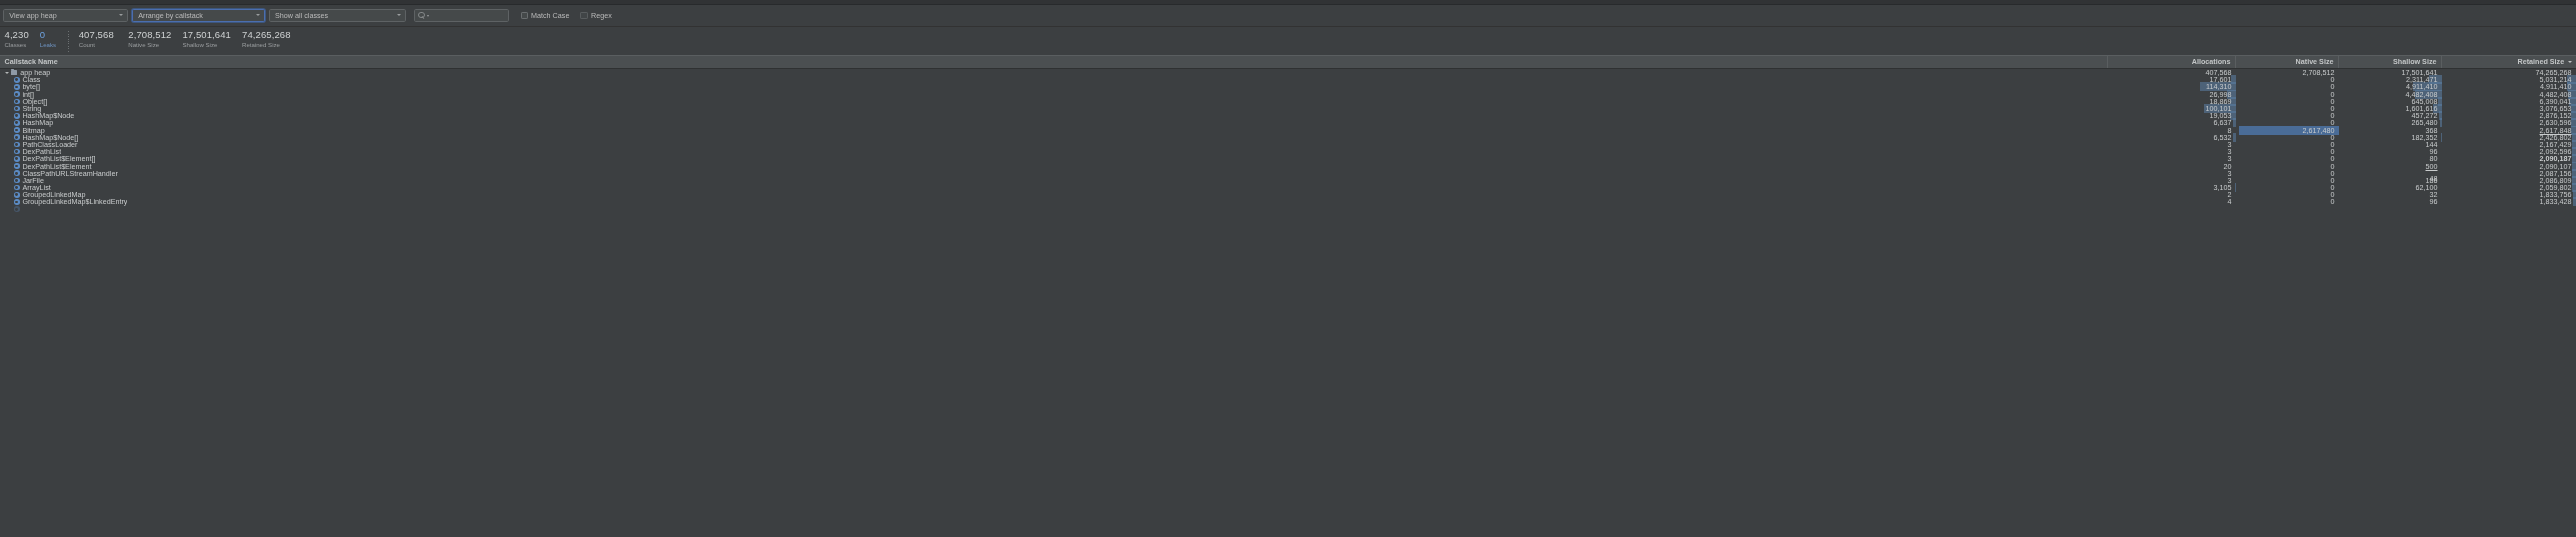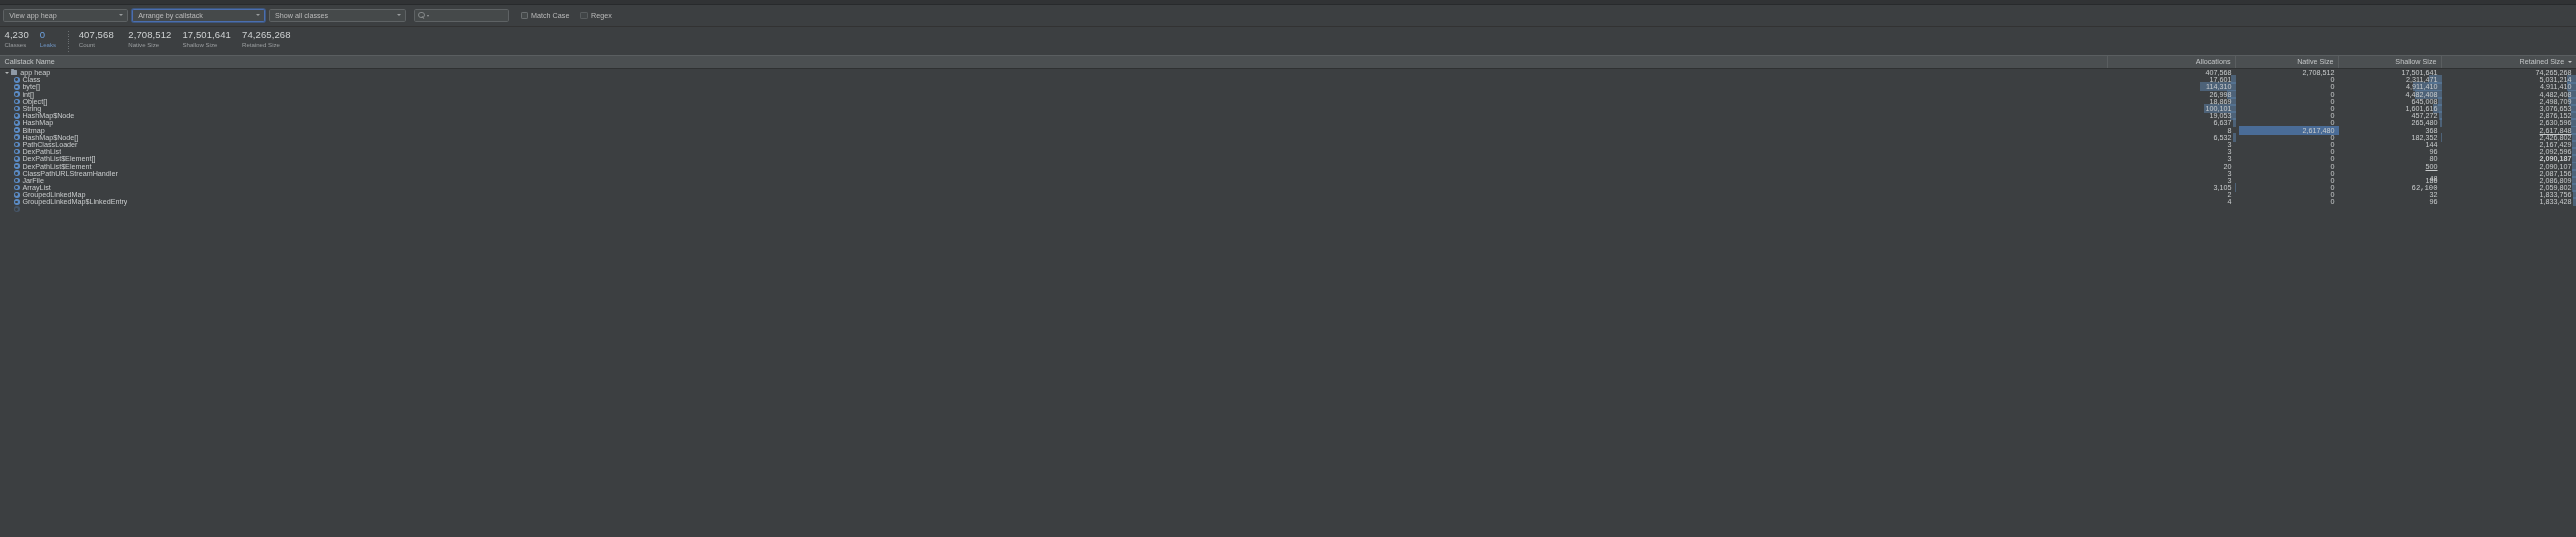--- a/index.html
+++ b/index.html
@@ -90,21 +90,21 @@
 
   
   .table{flex:1;display:flex;flex-direction:column;overflow:hidden;background:#3c3f41;}
   .thead{
     height:12.3px;flex:none;display:flex;align-items:center;
     background:#4b4f51;border-top:0.6px solid #5a5e60;border-bottom:0.6px solid #2f3132;
     font-size:7.2px;color:#c3c6c7;
   }
   .th{
     height:12.3px;display:flex;align-items:center;box-sizing:border-box;
-    border-right:0.6px solid #5a5e60;padding:0 4.5px;white-space:nowrap;
+    border-right:0.6px solid #5a5e60;padding:0 4.5px;white-space:nowrap;font-weight:bold;
   }
   .th.name{flex:1;justify-content:flex-start;}
   .th.num{justify-content:flex-end;}
   .th.last{border-right:none;}
   .sort-arrow{
     margin-left:3.3px;width:0;height:0;border-left:2.2px solid transparent;
     border-right:2.2px solid transparent;border-top:2.8px solid #c3c6c7;
   }
 
   .tbody{flex:1;overflow:hidden;}
@@ -344,21 +344,21 @@
           </div>
           <div class="cell-num" style="width: 103px;">
             <span>0</span>
           </div>
           <div class="cell-num" style="width: 103px;">
             <div class="bar" style="width: 4.1px;"></div>
             <span>645,008</span>
           </div>
           <div class="cell-num" style="width: 134px;">
             <div class="bar" style="width: 6.7px;"></div>
-            <span>2,498,709</span>
+            <span>6,390,041</span>
           </div>
         </div>
         <div class="row">
           <div class="cell-name">
             <span class="indent" style="width: 6.7px;"></span>
             <span class="ico-class"></span>
             <span class="row-name-text">String</span>
           </div>
           <div class="cell-num" style="width: 128px;">
             <div class="bar" style="width: 32px;"></div>
@@ -589,21 +589,21 @@
             <span class="ico-class"></span>
             <span class="row-name-text">ArrayList</span>
           </div>
           <div class="cell-num" style="width: 128px;">
             <div class="bar" style="width: 1.3px;"></div>
             <span>3,105</span>
           </div>
           <div class="cell-num" style="width: 103px;">
             <span>0</span>
           </div>
-          <div class="cell-num" style="width: 103px; font-family: Liberation Mono, monospace;">
+          <div class="cell-num" style="width: 103px;">
             <span>62,100</span>
           </div>
           <div class="cell-num" style="width: 134px;">
             <div class="bar" style="width: 4px;"></div>
             <span>2,059,802</span>
           </div>
         </div>
         <div class="row">
           <div class="cell-name">
             <span class="indent" style="width: 6.7px;"></span>

